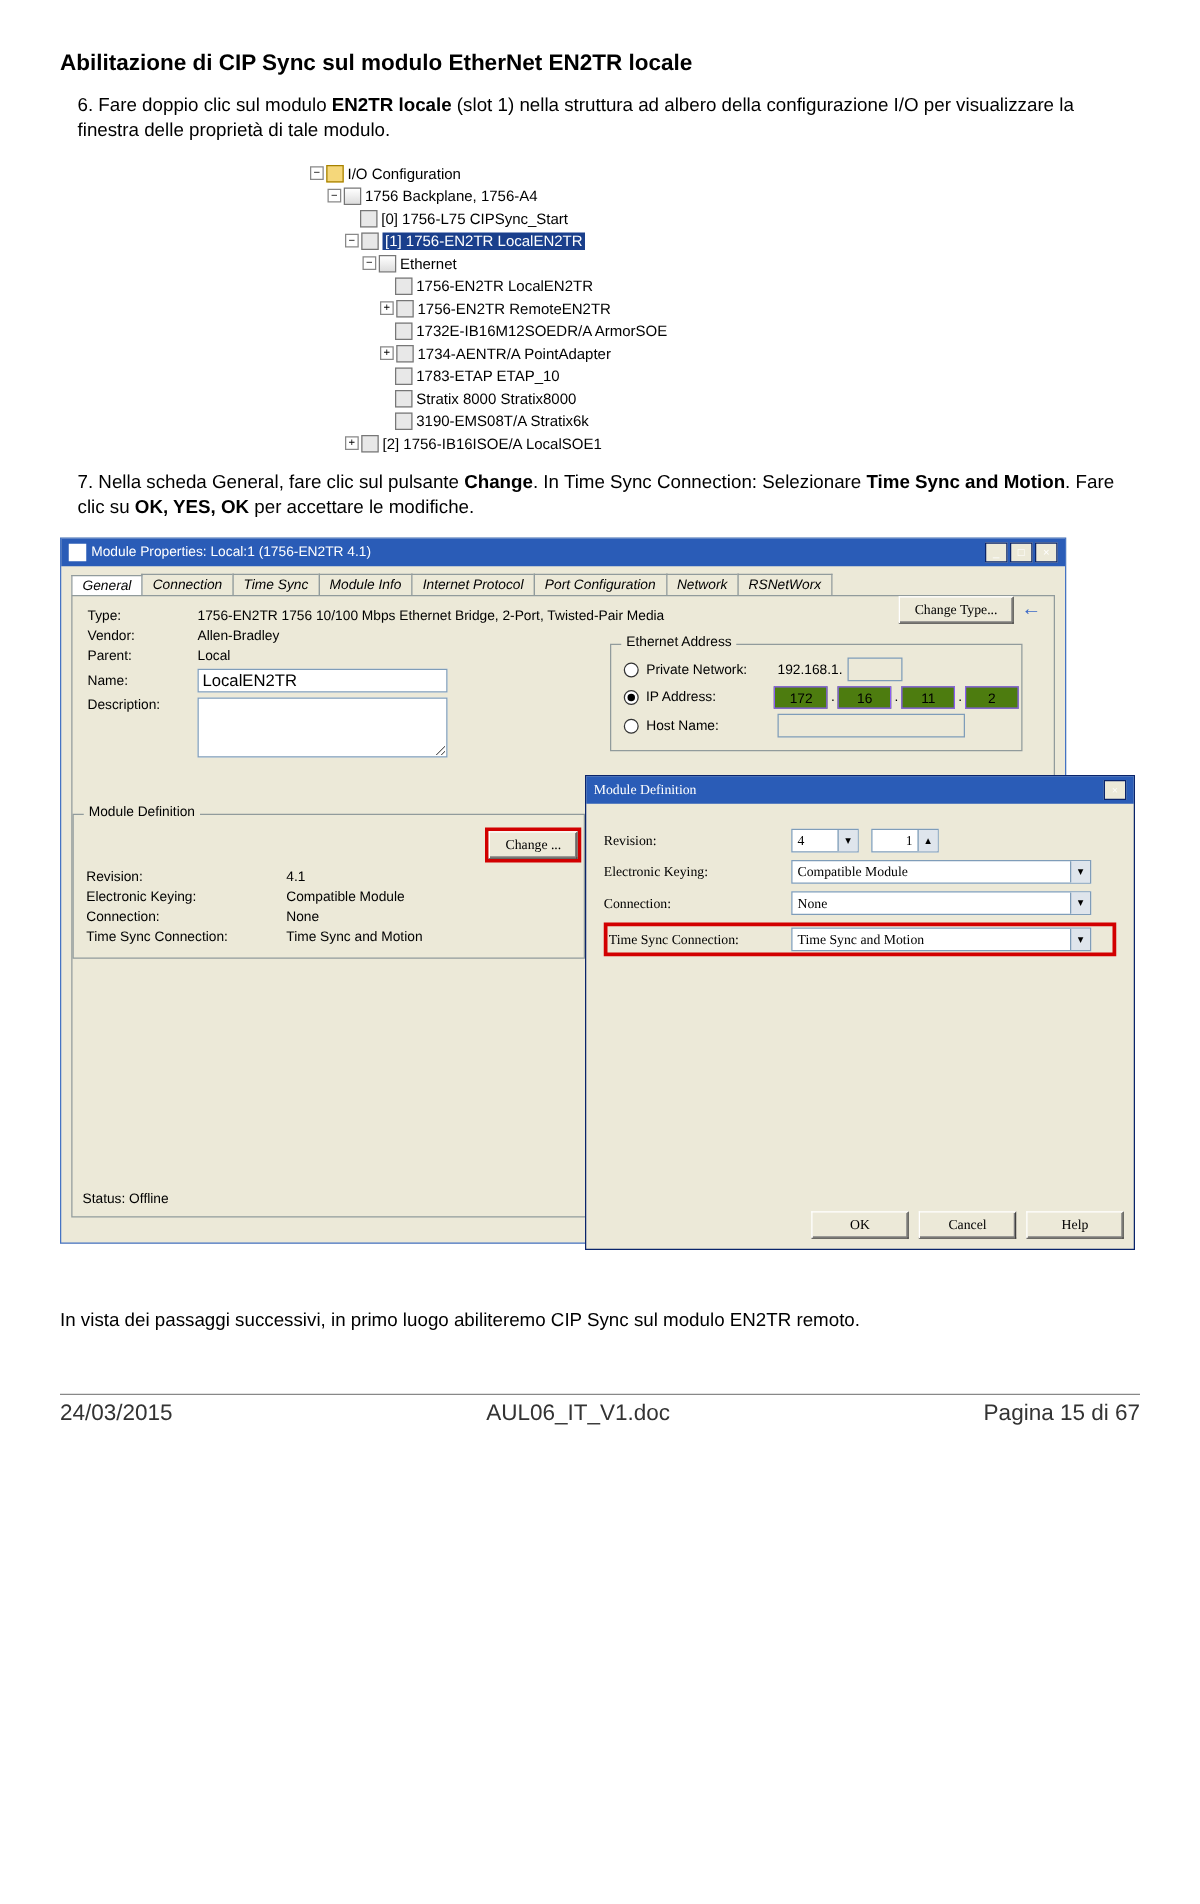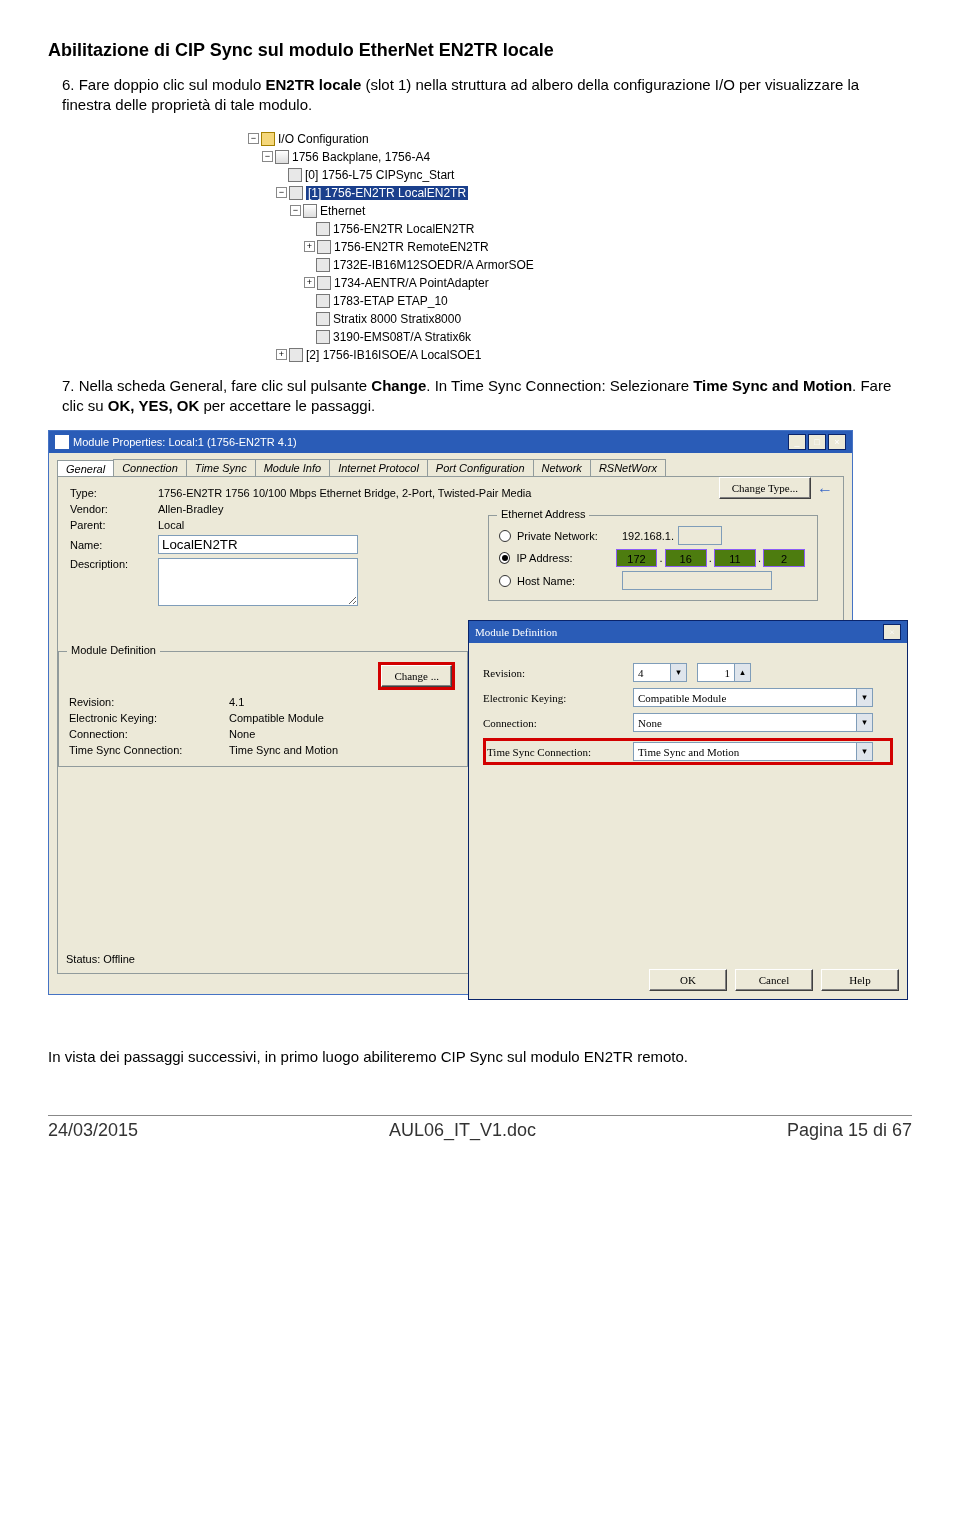--- a/index.html
+++ b/index.html
@@ -26,21 +26,21 @@
   .winbtns { display:flex; gap:2px; }
   .winbtn { width:18px;height:16px;background:#ece9d8;border:1px solid #0a246a;font-size:9px;text-align:center;line-height:14px; }
   .tabs { display:flex; margin:6px 0 0 8px; }
   .tab { padding:2px 8px; border:1px solid #919b9c; border-bottom:none; background:#ece9d8; margin-right:-1px; font-size:11px;font-style:italic; }
   .tab.active { background:#fff; position:relative; top:1px; }
   .tabpanel { margin:0 8px 8px 8px; border:1px solid #919b9c; background:#ece9d8; padding:10px 12px; height:498px; position:relative; }
   .rowf { display:flex; align-items:center; margin-bottom:4px; }
   .lblw { width:88px; color:#000; }
   .txtw { color:#000; }
   .input { background:#fff;border:1px solid #7f9db9;height:19px; padding:1px 3px; color:#000; }
-  .groupbox { border:1px solid #919b9c; padding:10px 12px 6px 10px; position:relative; margin-top:6px; }
+  .groupbox { border:1px solid #919b9c; padding:10px 2px 6px 10px; position:relative; margin-top:6px; }
   .groupbox .legend { position:absolute; top:-8px; left:8px; background:#ece9d8; padding:0 4px; font-size:11px; }
   .btn { background:#ece9d8;border:1px solid #404040;border-top-color:#fff;border-left-color:#fff;padding:2px 12px;height:22px;font:11px Tahoma; box-shadow:inset -1px -1px #808080; }
   .hl-red { border:3px solid #d20000; display:inline-block; }
   .ethernet-addr { position:absolute; left:430px; top:32px; width:330px; }
   .radio { display:inline-block;width:12px;height:12px;border:1px solid #333;border-radius:50%;margin-right:6px;background:#fff;vertical-align:middle;position:relative; }
   .radio.checked::after{content:"";position:absolute;left:2px;top:2px;width:6px;height:6px;background:#000;border-radius:50%;}
   .ipseg { width:44px;text-align:center;border:1px solid #8b5cf6;height:18px;background:#4d7c0f;display:inline-block;line-height:18px;font-size:11px; }
   .ipdot { display:inline-block;width:8px;text-align:center; }
   .slot-row { position:absolute; left:430px; top:175px; }
   .ddl { background:#fff;border:1px solid #7f9db9;height:19px;display:inline-flex;align-items:center; }
@@ -141,21 +141,21 @@
     <div class="tree-row">
         <span class="indent" style="width:28px"></span>
         <span class="sign">+</span>
         <span class="ficon mod"></span>
         <span class="lbl">[2] 1756-IB16ISOE/A LocalSOE1</span>
       </div>
   </div>
 
   <p class="num-para">
     <span>7.</span>
-    <span>Nella scheda General, fare clic sul pulsante </span><span class="bold">Change</span><span>. In Time Sync Connection: Selezionare </span><span class="bold">Time Sync and Motion</span><span>. Fare clic su </span><span class="bold">OK, YES, OK</span><span> per accettare le passaggi.</span>
+    <span>Nella scheda General, fare clic sul pulsante </span><span class="bold">Change</span><span>. In Time Sync Connection: Selezionare </span><span class="bold">Time Sync and Motion</span><span>. Fare clic su </span><span class="bold">OK, YES, OK</span><span> per accettare le modifiche.</span>
   </p>
 
   <div class="dlg-wrap">
     <div class="dlg-main">
       <div class="titlebar">
         <span style="display:inline-flex;align-items:center;gap:4px;">
             <span style="width:14px;height:14px;background:#fff;display:inline-block;"></span>
             <span>Module Properties: Local:1 (1756-EN2TR 4.1)</span>
           </span>
         <div class="winbtns">

